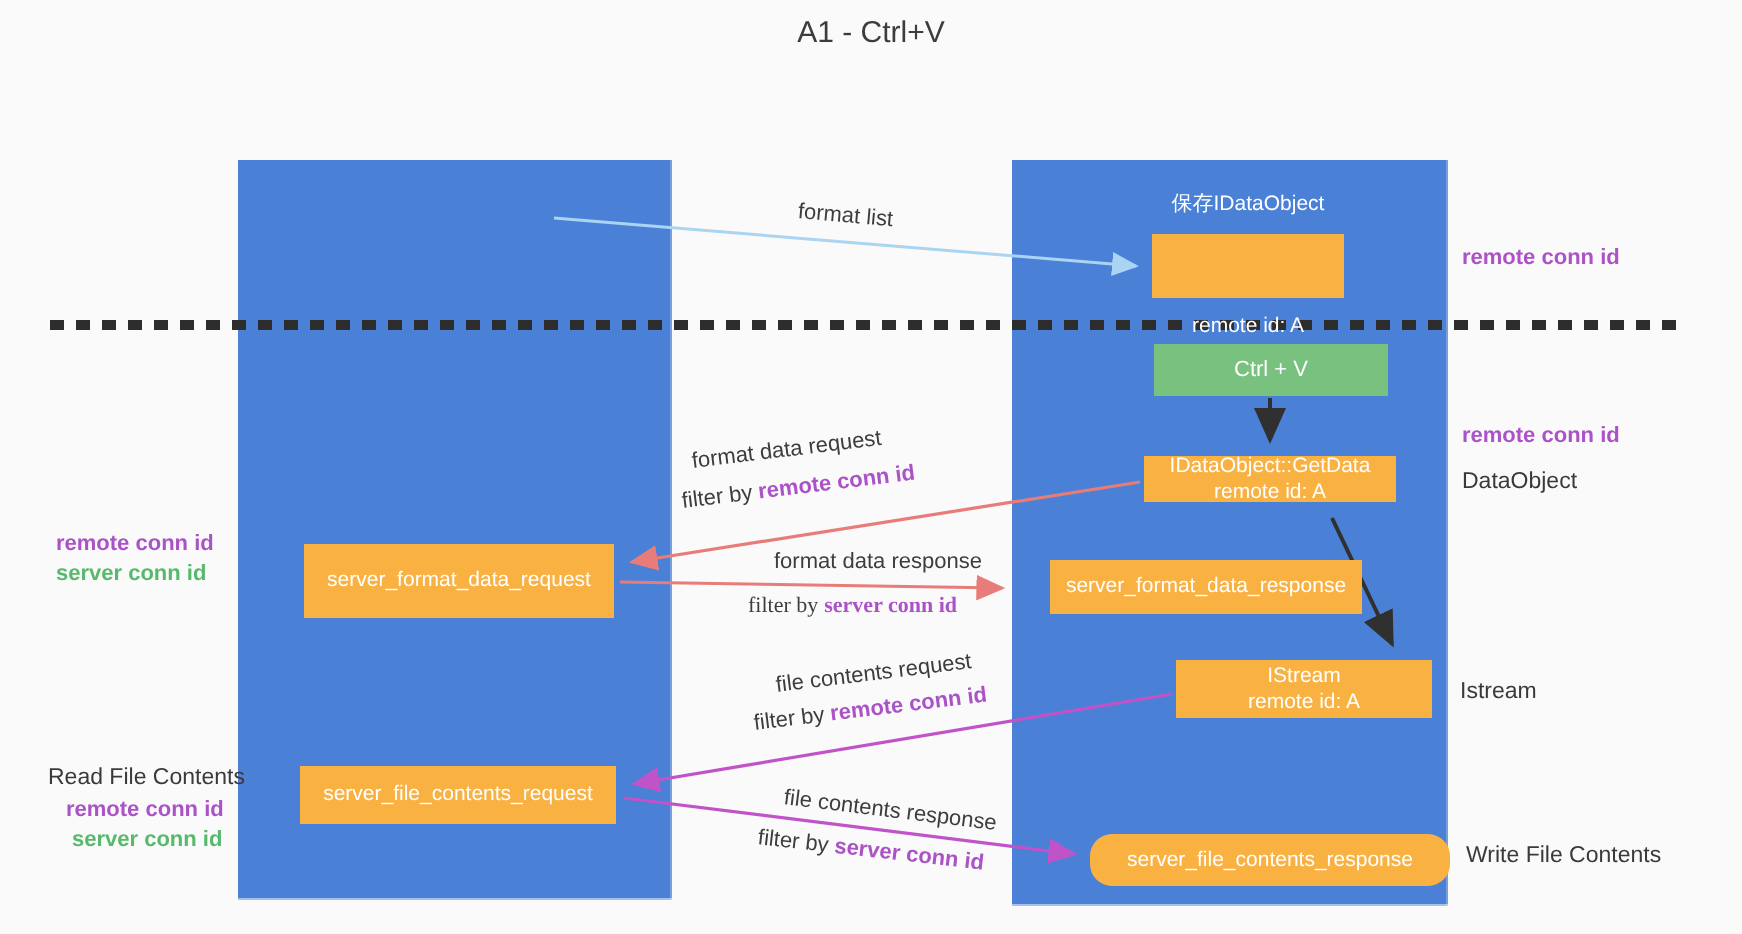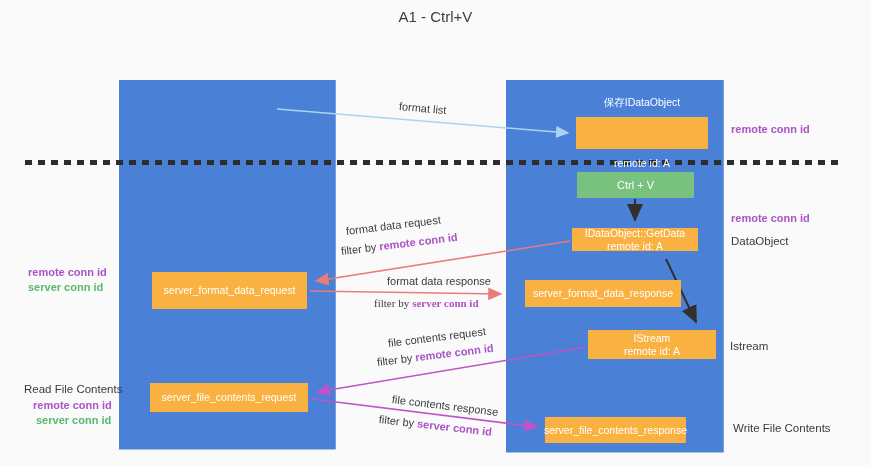--- a/index.html
+++ b/index.html
@@ -73,21 +73,21 @@
     </defs>
     <line x1="277" y1="109" x2="568" y2="133" stroke="#aad4f2" stroke-width="1.5" marker-end="url(#ah-blue)"></line>
     <line x1="635" y1="199" x2="635" y2="220" stroke="#303030" stroke-width="2" marker-end="url(#ah-black)"></line>
     <line x1="666" y1="259" x2="696" y2="322" stroke="#303030" stroke-width="2" marker-end="url(#ah-black)"></line>
     <line x1="570" y1="241" x2="316" y2="281" stroke="#e87c78" stroke-width="1.6" marker-end="url(#ah-red)"></line>
     <line x1="310" y1="291" x2="501" y2="294" stroke="#e87c78" stroke-width="1.6" marker-end="url(#ah-red)"></line>
     <line x1="586" y1="347" x2="317" y2="392" stroke="#c153c8" stroke-width="1.6" marker-end="url(#ah-mag)"></line>
     <line x1="312" y1="399" x2="537" y2="427" stroke="#c153c8" stroke-width="1.6" marker-end="url(#ah-mag)"></line>
   </svg>
 
-  <div class="node orange" style="left:576px;top:117px;width:132px;height:32px;gap:48px;">
+  <div class="node orange" style="left:576px;top:117px;width:96px;height:32px;gap:48px;">
     <span class="ln">保存IDataObject</span>
     <span class="ln">remote id: A</span>
   </div>
   <div class="node green" style="left:577px;top:172px;width:117px;height:26px;">
     <span class="ln">Ctrl + V</span>
   </div>
   <div class="node orange" style="left:572px;top:228px;width:126px;height:23px;">
     <span class="ln">IDataObject::GetData</span>
     <span class="ln">remote id: A</span>
   </div>
@@ -97,21 +97,21 @@
   <div class="node orange" style="left:509px;top:280px;width:156px;height:27px;margin-left:16px;">
     <span class="ln">server_format_data_response</span>
   </div>
   <div class="node orange" style="left:588px;top:330px;width:128px;height:29px;">
     <span class="ln">IStream</span>
     <span class="ln">remote id: A</span>
   </div>
   <div class="node orange" style="left:150px;top:383px;width:158px;height:29px;">
     <span class="ln">server_file_contents_request</span>
   </div>
-  <div class="node orange" style="left:545px;top:417px;width:141px;height:26px;">
+  <div class="node orange" style="left:545px;top:417px;width:180px;height:26px;border-radius:11px;">
     <span class="ln">server_file_contents_response</span>
   </div>
 
   <div class="elabel r-p5" style="left:399px;top:100px;">format list</div>
 
   <div class="elabel r-n7" style="left:346px;top:225px;">format data request</div>
   <div class="elabel r-n7" style="left:341px;top:245px;">
     <span>filter by</span><span class="purple sp">remote conn id</span>
   </div>
 

